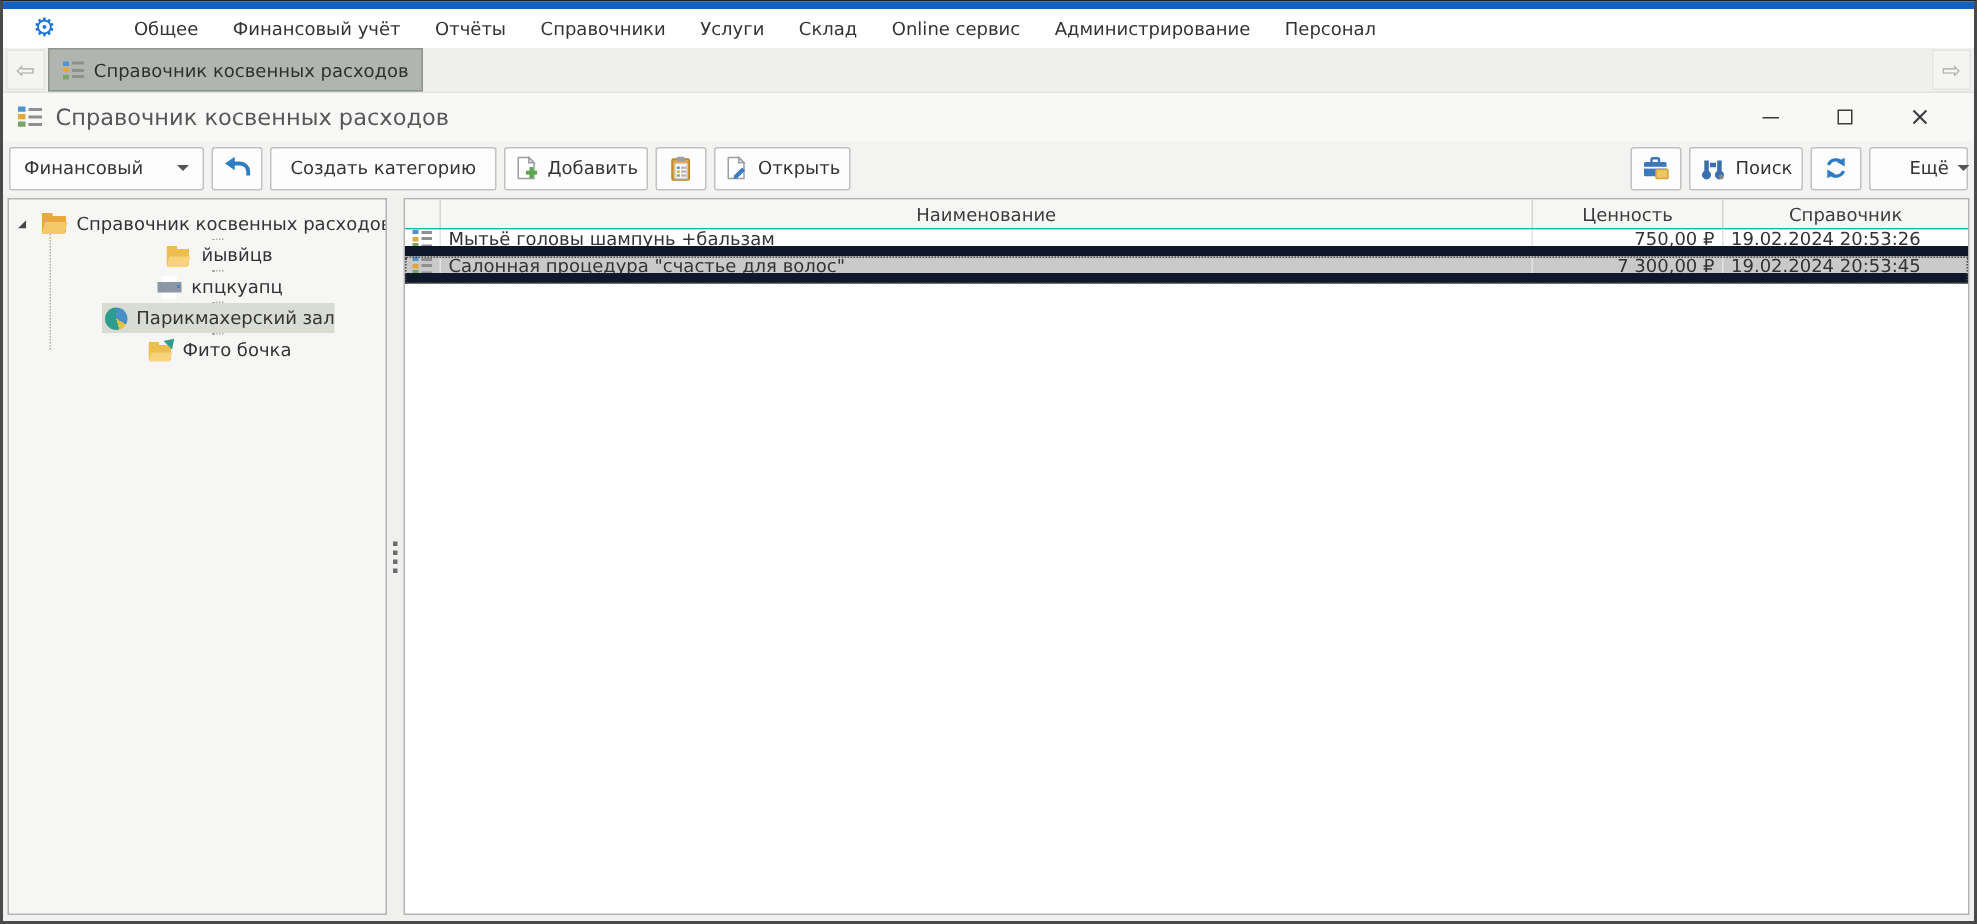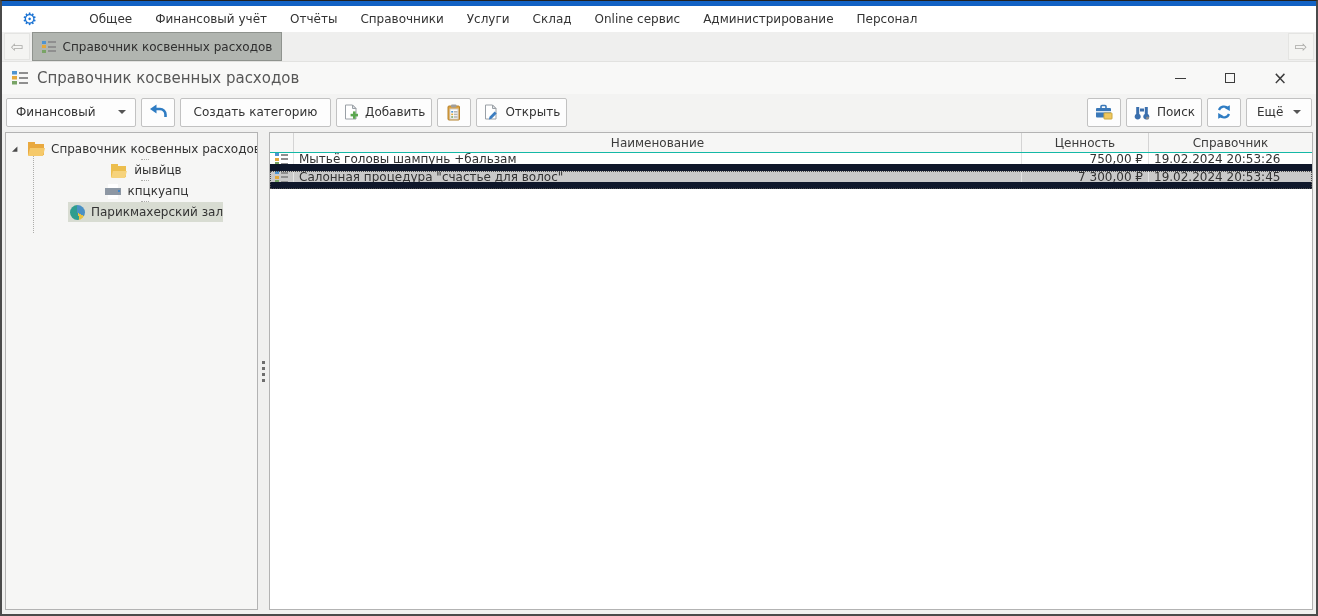--- a/index.html
+++ b/index.html
@@ -51,21 +51,21 @@
   .restore-glyph::before { content:""; position:absolute; left:2px; top:-4px; width:10px; height:10px; border:1px solid #3c3c3c; z-index:-1; }
   .close-glyph { font-size:17px; line-height:1; }
 
   
   .toolbar { height:36px; background:#f3f3f2; display:flex; align-items:center; padding:0 4px; gap:5px; flex:none; }
   .tb-btn { height:29px; background:#fdfdfd; border:1px solid #c2c2c2; border-radius:2px; display:flex; align-items:center; justify-content:center; gap:6px; padding:0 6px; color:#333; cursor:default; white-space:nowrap; }
   .tb-icon-btn { width:34px; padding:0; }
   .tb-select { width:130px; justify-content:space-between; padding:0 9px; }
   .caret-down { width:0; height:0; border-left:4px solid transparent; border-right:4px solid transparent; border-top:4px solid #555; display:inline-block; }
   .tb-right { margin-left:auto; display:flex; gap:5px; align-items:center; }
-  .tb-more { width:66px; justify-content:space-between; padding:0 10px; }
+  .tb-more { width:66px; justify-content:space-between; padding:0 26px; }
 
   
   .content { flex:1; display:flex; padding:2px 3px 4px 3px; gap:0; min-height:0; }
   .tree-panel { width:253px; flex:none; background:#f6f6f5; border:1px solid #b3b3b3; padding-top:5px; position:relative; overflow:hidden; }
   .splitter { width:11px; flex:none; display:flex; align-items:center; justify-content:center; cursor:col-resize; }
   .splitter-dots { display:flex; flex-direction:column; gap:3px; }
   .splitter-dots i { width:3px; height:3px; background:#6e6e6e; display:block; }
   .table-panel { flex:1; background:#ffffff; border:1px solid #b3b3b3; display:flex; flex-direction:column; overflow:hidden; }
 
   
@@ -269,20 +269,28 @@
     </span>
   </div>
           <div class="tree-row t-child">
 
     <span class="connector"></span>
     <span class="hl selected">
       <span class="ticon icon-pie-chart"></span>
       <span class="tlabel">Парикмахерский зал</span>
     </span>
   </div>
+          <div class="tree-row t-child">
+
+    <span class="connector"></span>
+    <span class="hl">
+      <span class="ticon icon-folder-arrow"></span>
+      <span class="tlabel">Фито бочка</span>
+    </span>
+  </div>
         </div>
     </div>
     <div class="splitter">
       <span class="splitter-dots">
           <i></i>
           <i></i>
           <i></i>
           <i></i>
         </span>
     </div>

